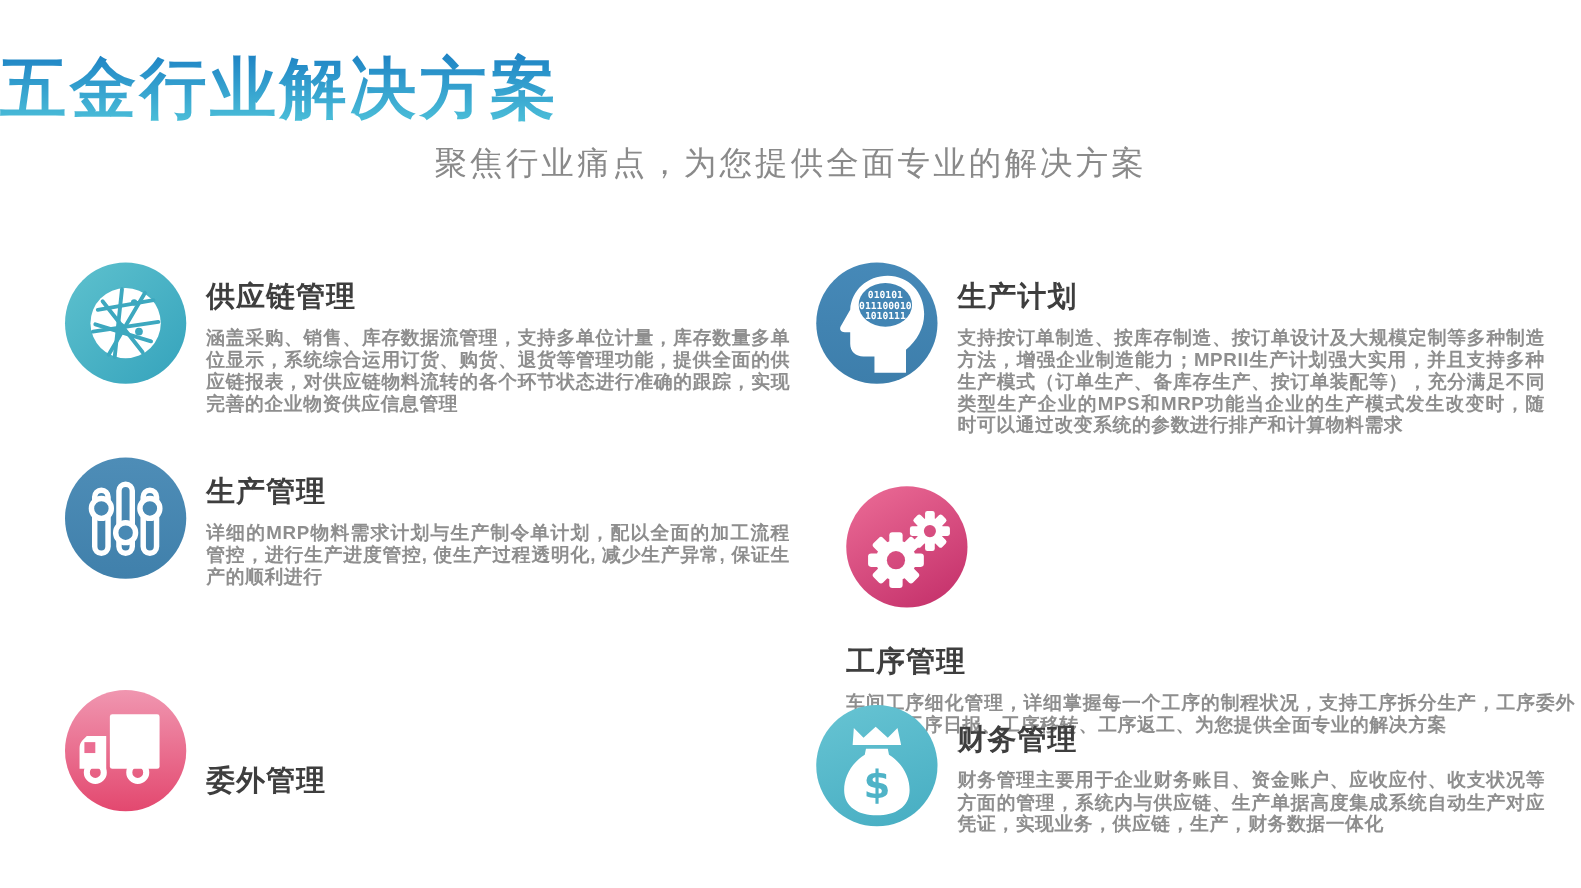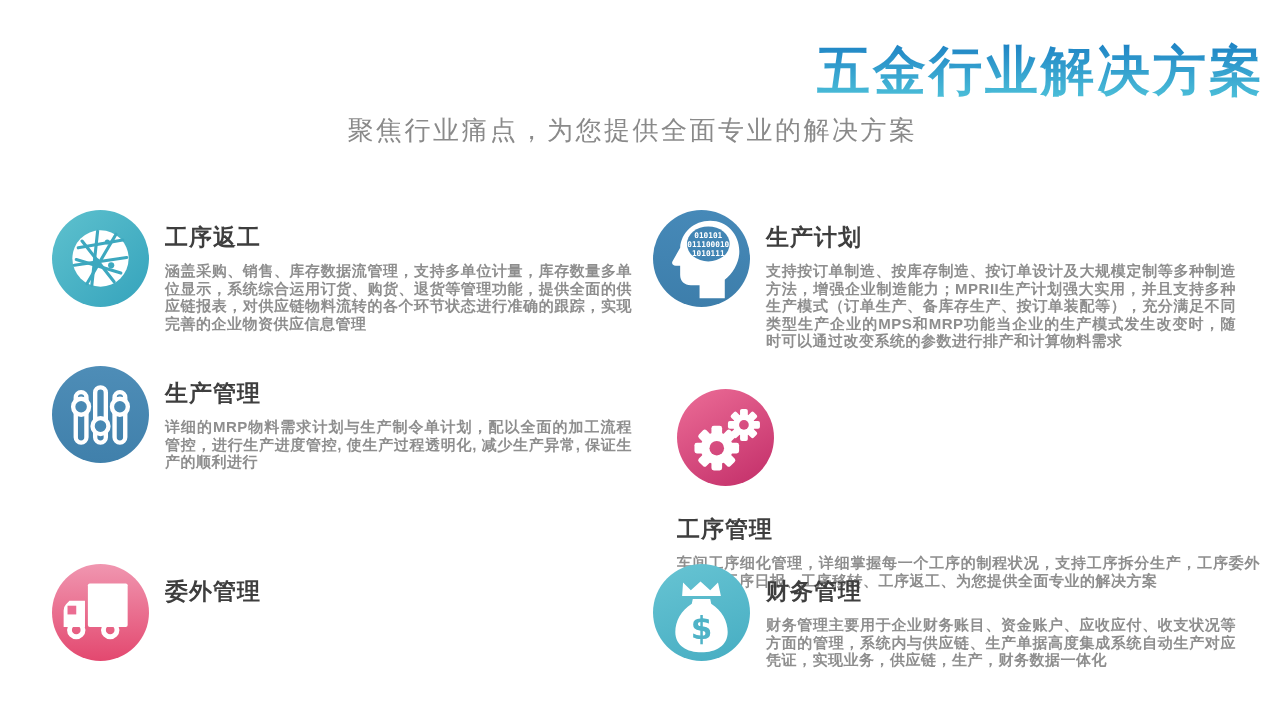--- a/index.html
+++ b/index.html
@@ -6,39 +6,39 @@
   html, body { margin: 0; padding: 0; }
   body {
     width: 1265px; height: 710px;
     background: #ffffff;
     font-family: "Liberation Sans", "DejaVu Sans", sans-serif;
     position: relative;
     overflow: hidden;
   }
   .page-title {
     position: absolute; top: 36px; left: 0; width: 100%;
-    margin: 0; text-align: right;
+    margin: 0; text-align: left;
     font-size: 53px; font-weight: 800; letter-spacing: 3px;
     background: linear-gradient(180deg, #1d82c4 8%, #4fc3da 92%);
     -webkit-background-clip: text; background-clip: text;
     color: transparent; -webkit-text-fill-color: transparent;
   }
   .page-subtitle {
     position: absolute; top: 113px; left: 0; width: 100%;
     margin: 0; text-align: center;
     font-size: 26px; font-weight: 500; letter-spacing: 2.5px;
     color: #8a8a8a;
   }
   .card { position: absolute; display: flex; gap: 16px; }
   .card .text-col { flex: 1 1 auto; }
   .c1 { left: 52px;  top: 210px; width: 580px; }
   .c2 { left: 653px; top: 210px; width: 583px; }
   .c3 { left: 52px;  top: 366px; width: 580px; }
   .c4 { left: 677px; top: 389px; width: 583px; flex-direction: column; }
-  .c5 { left: 52px;  top: 564px; width: 580px; }
+  .c5 { left: 52px;  top: 552px; width: 580px; align-items: flex-end; }
   .c6 { left: 653px; top: 564px; width: 583px; }
   .icon-wrap {
     width: 97px; height: 97px; border-radius: 50%;
     flex: 0 0 97px;
     display: flex; align-items: center; justify-content: center;
   }
   .icon-wrap svg { width: 97px; height: 97px; display: block; }
   .g-teal  { background: linear-gradient(135deg, #5ec1ce, #35a3bc); }
   .g-blue  { background: linear-gradient(180deg, #4689b8, #3d7eab); }
   .g-blue2 { background: linear-gradient(180deg, #4e8db7, #4080ab); }
@@ -77,21 +77,21 @@
         <path d="M71 65 L25 51"></path>
       </g>
       <g fill="#3da8bf">
         <circle cx="46" cy="53" r="3.2"></circle>
         <circle cx="61" cy="57" r="3.2"></circle>
         <circle cx="57" cy="33" r="2.6"></circle>
       </g>
     </svg>
   </div>
   <div class="text-col">
-    <h3>工序返工</h3>
+    <h3>供应链管理</h3>
     <p>涵盖采购、销售、库存数据流管理，支持多单位计量，库存数量多单位显示，系统综合运用订货、购货、退货等管理功能，提供全面的供应链报表，对供应链物料流转的各个环节状态进行准确的跟踪，实现完善的企业物资供应信息管理</p>
   </div>
 </div>
 
 <div class="card c2">
   <div class="icon-wrap g-blue">
     <svg viewBox="0 0 100 100" aria-hidden="true">
       <path fill="#ffffff" d="M59,11 C42,11 29,23 28,39 L20,53 C19,55.5 20.5,57.5 23.5,57.5 L28,57.5 L28,67 C28,73.5 32.5,77.5 39,77.5 L48,77.5 L48,91 L74,91 L74,72 C83,64.5 89,54 89,42.5 C89,24.5 76,11 59,11 Z"></path>
       <ellipse cx="57" cy="35" rx="22" ry="18" fill="#4285b4"></ellipse>
       <g fill="#ffffff" class="bin-text" font-size="8" text-anchor="middle">

